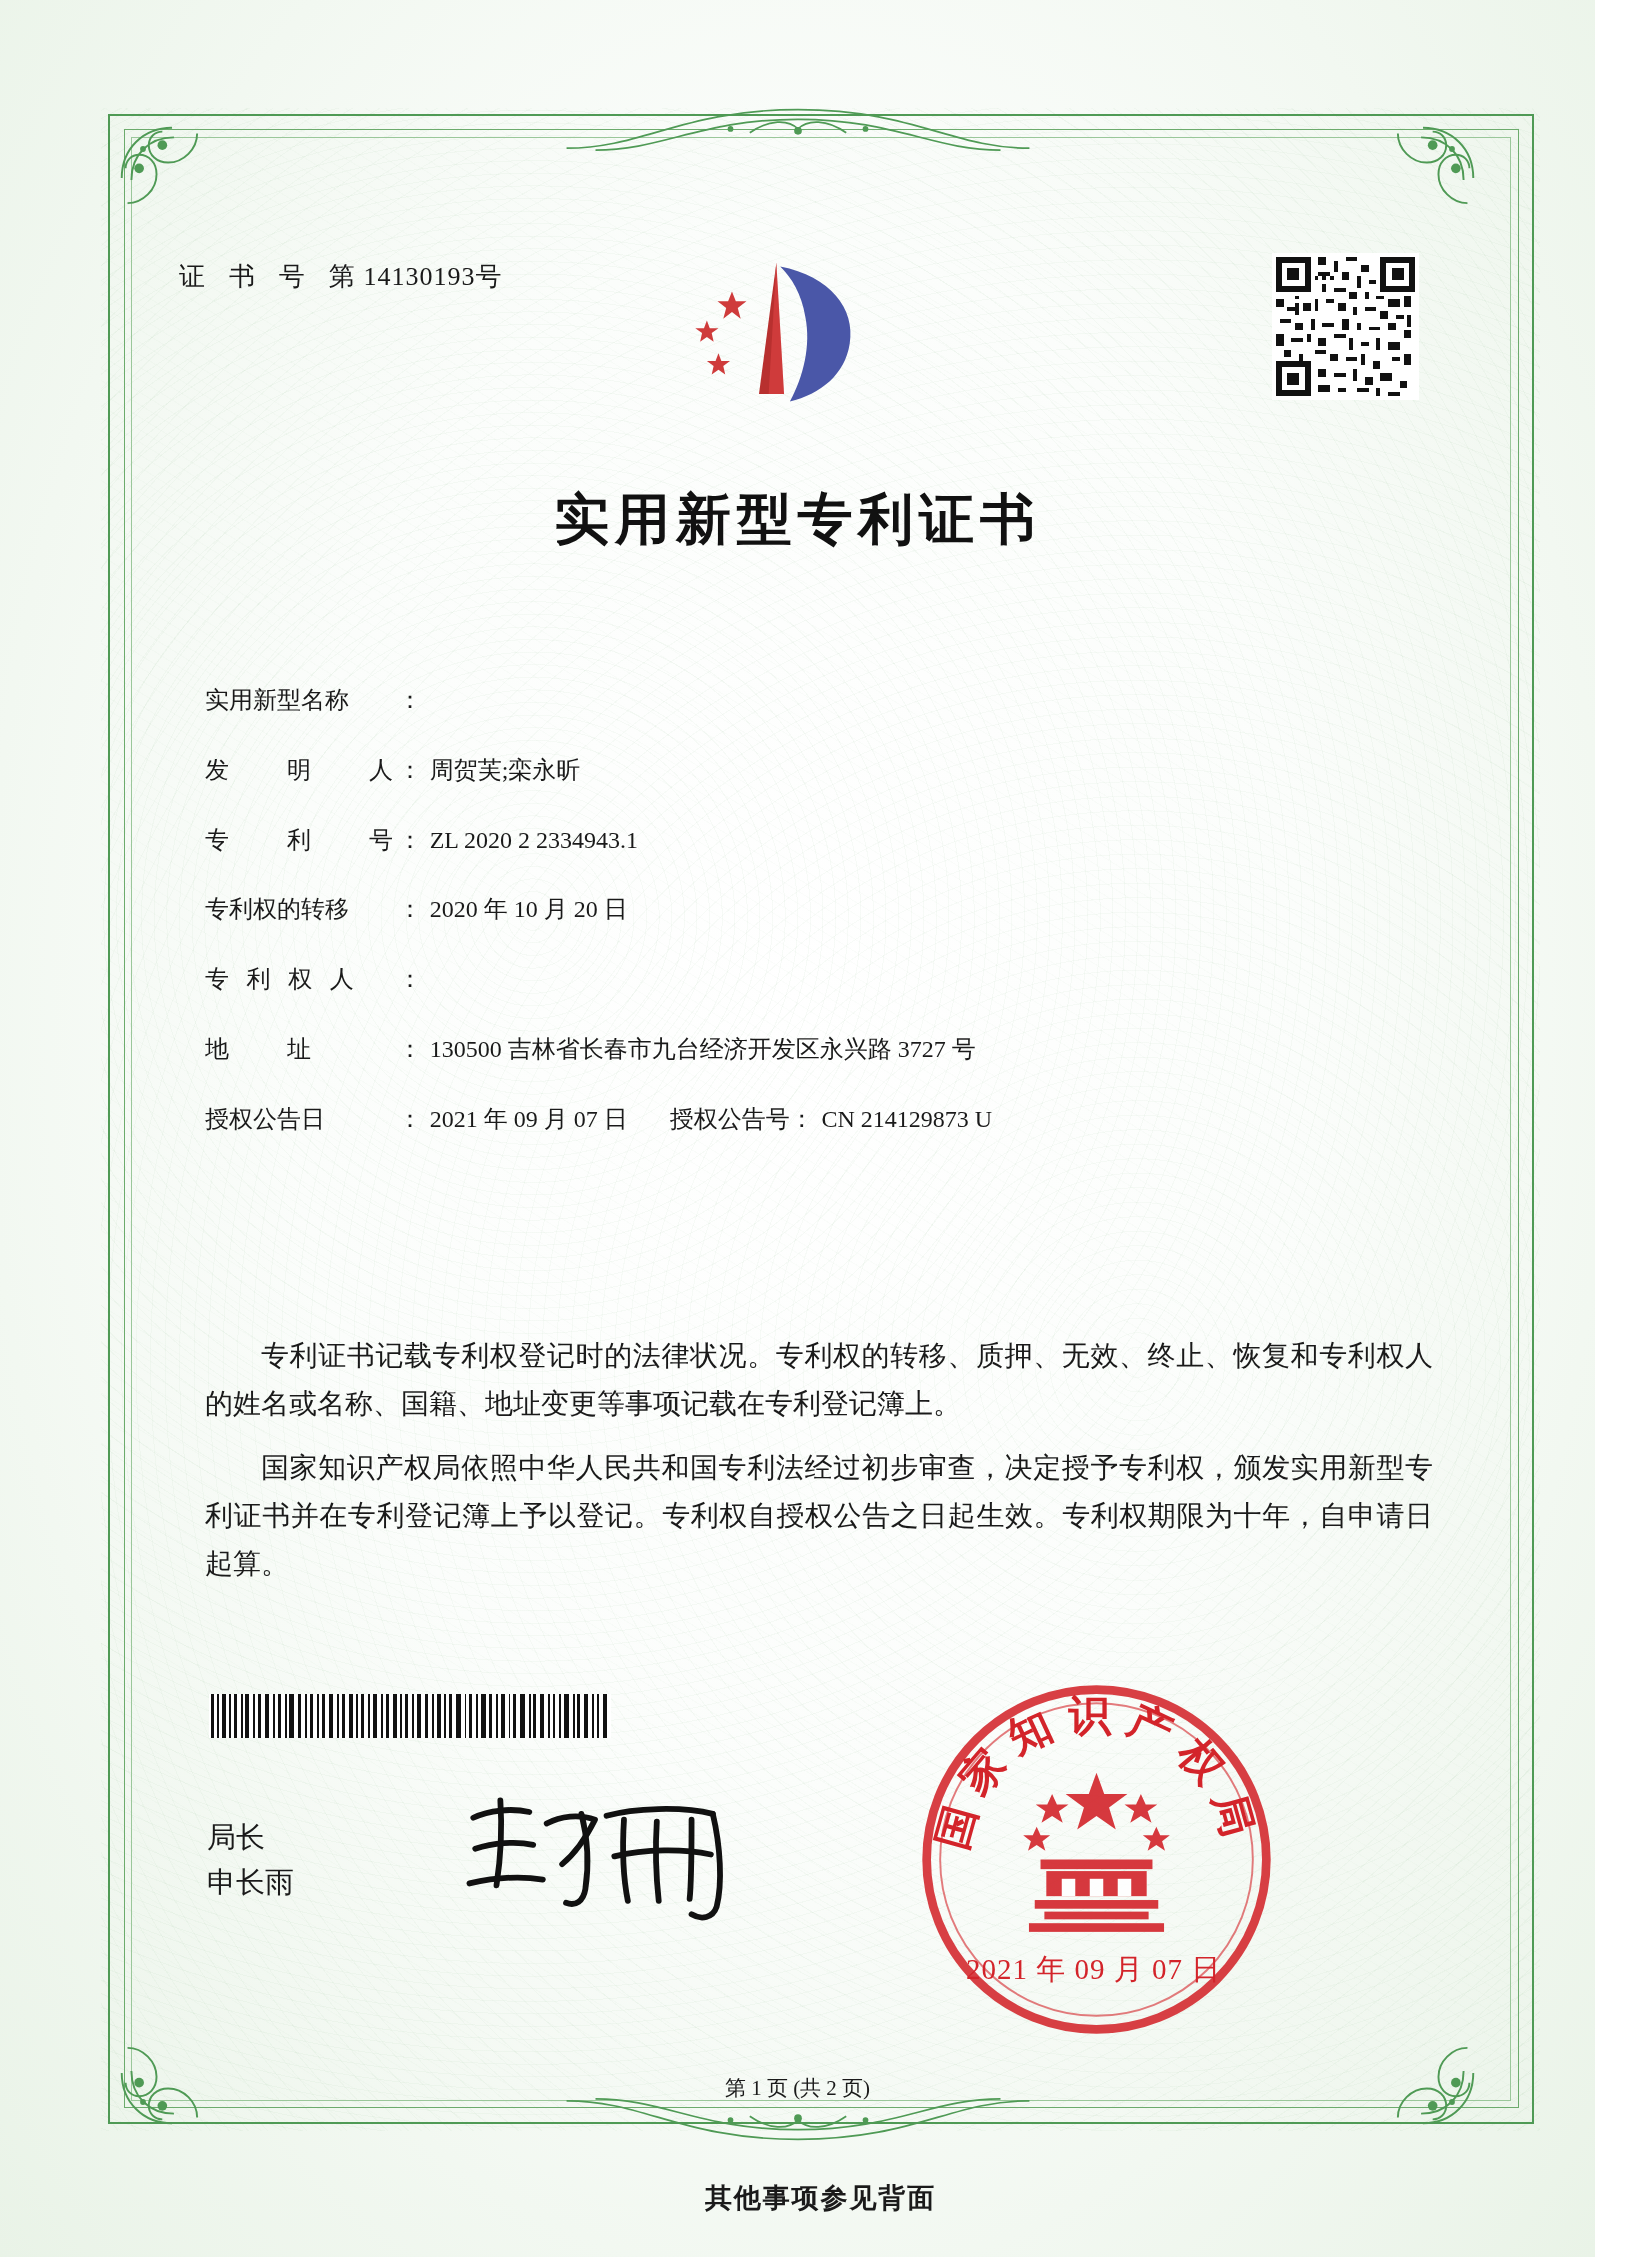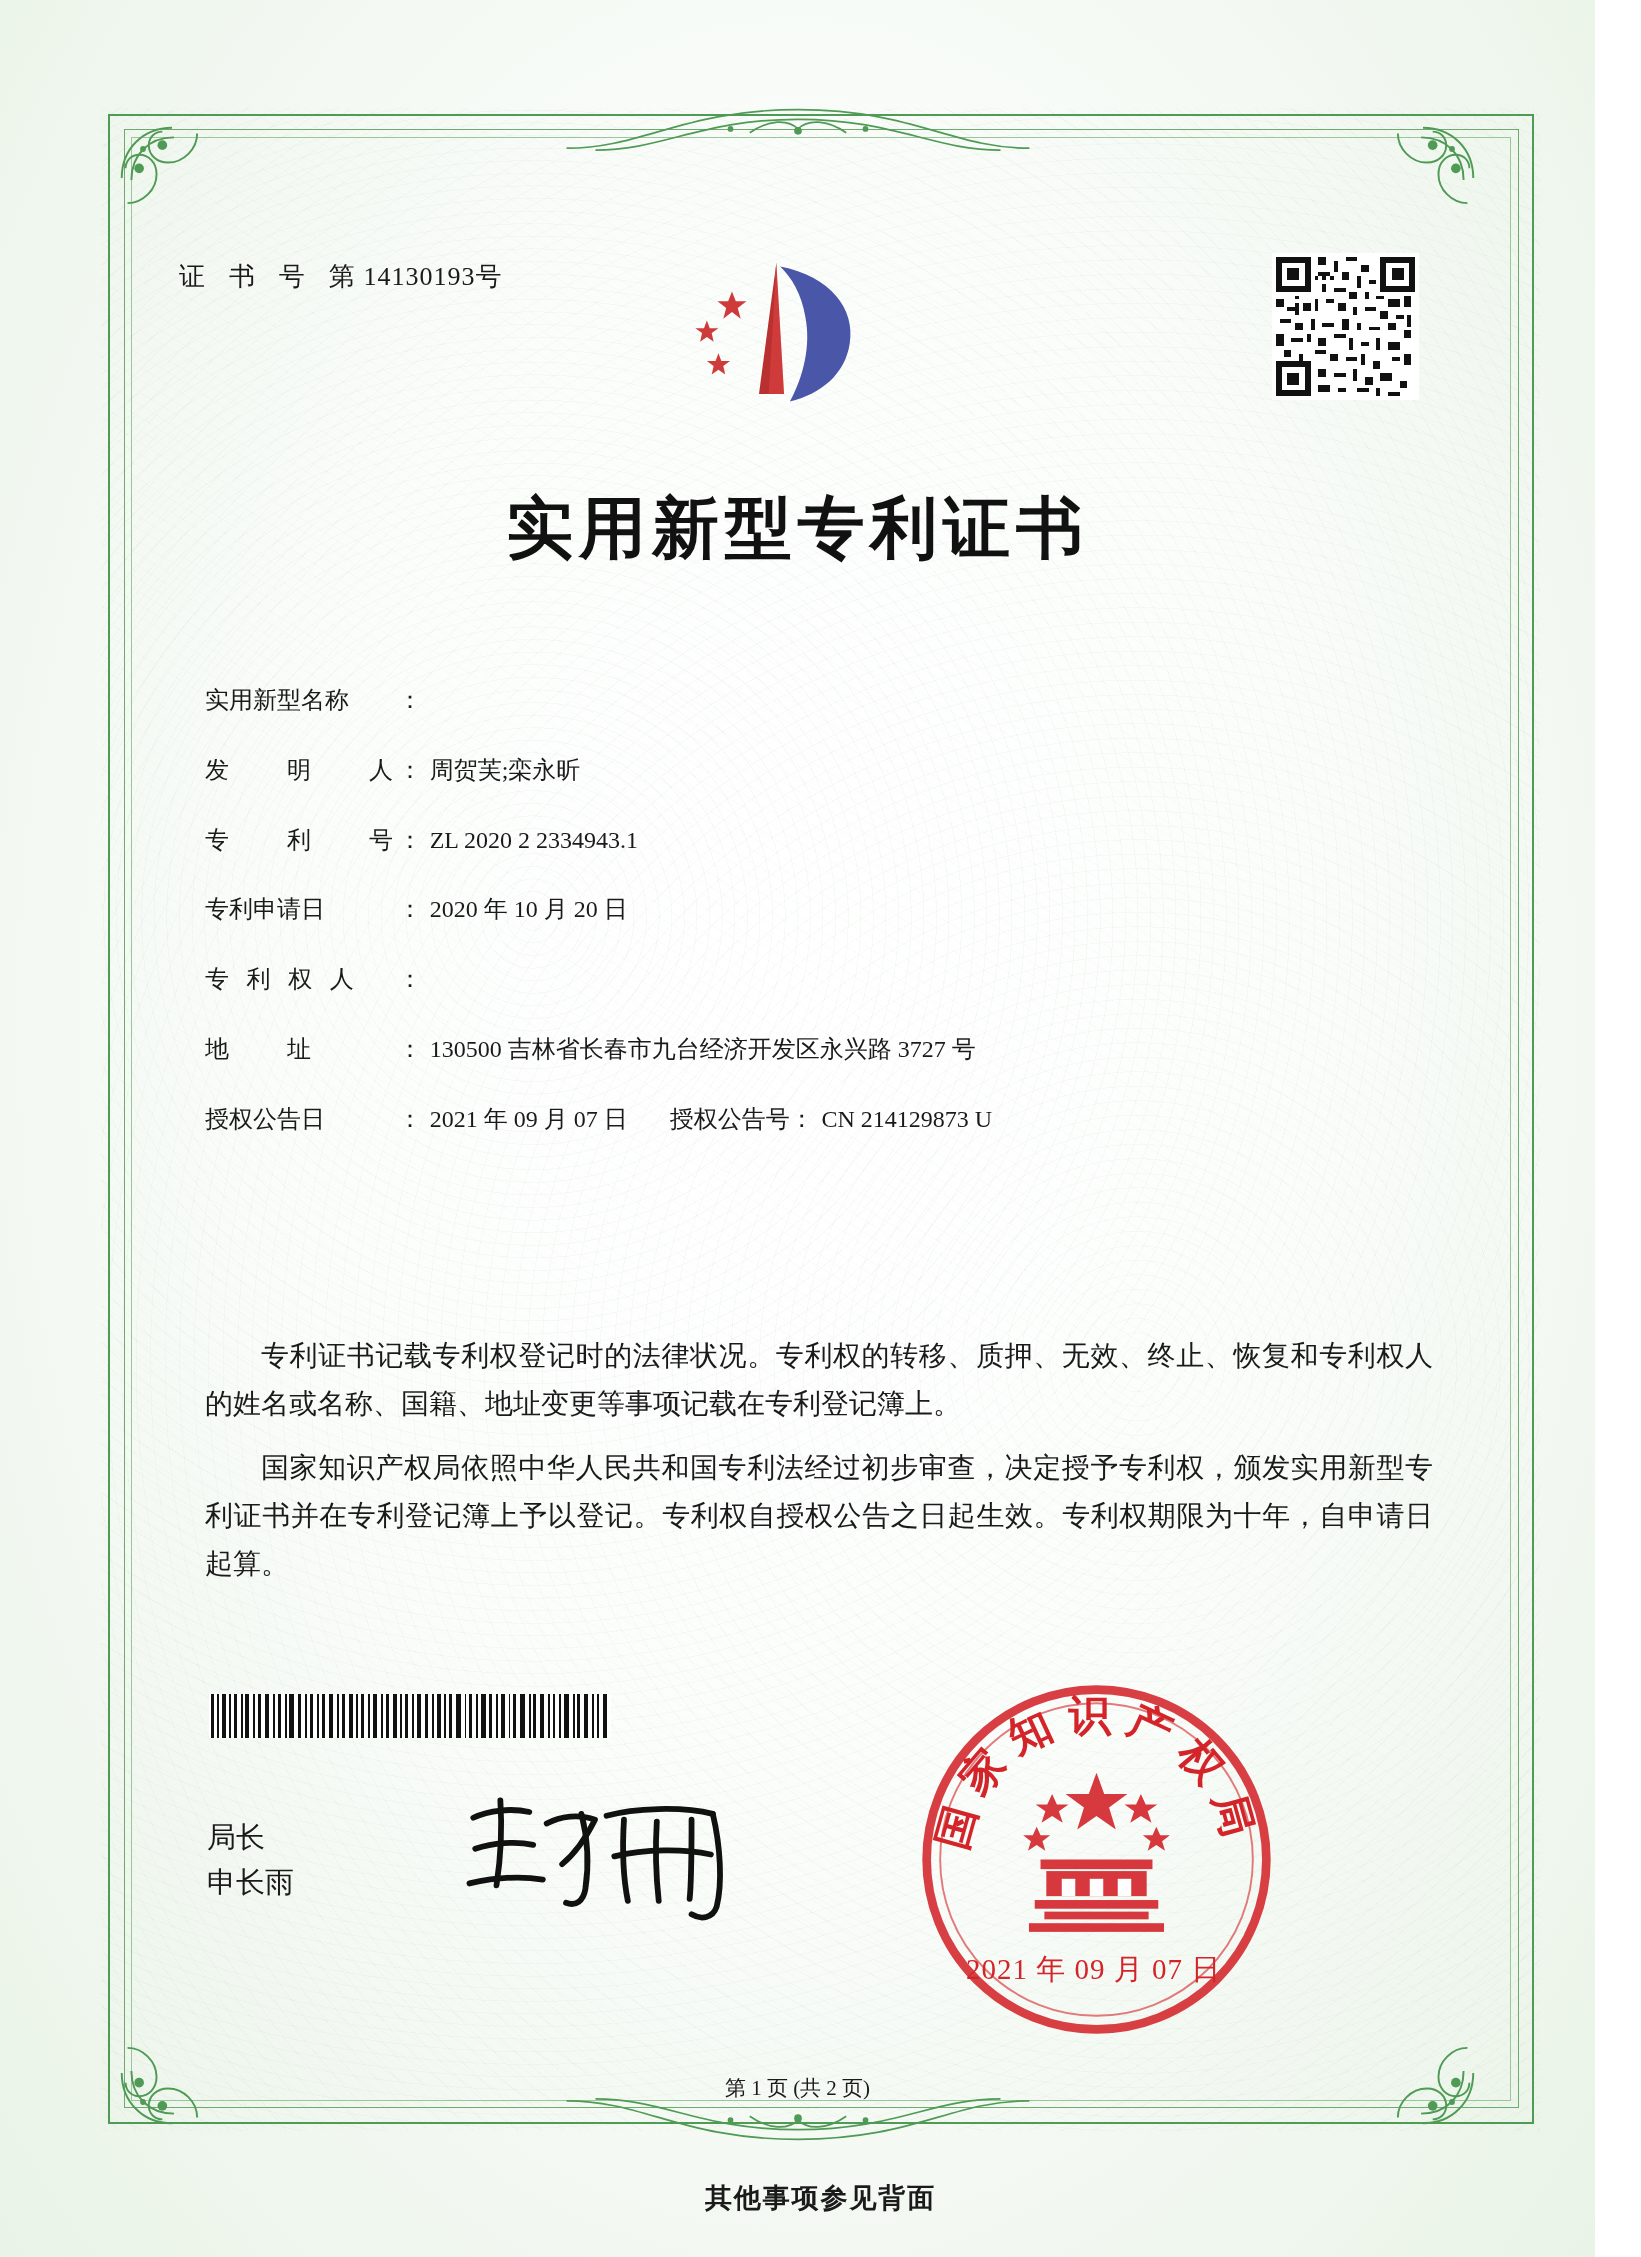--- a/index.html
+++ b/index.html
@@ -108,21 +108,21 @@
     right: 176px; top: 253px;
     width: 147px; height: 147px;
   }
 
   
   .title {
     position: absolute;
     left: 0; right: 0;
     top: 483px;
     text-align: center;
-    font-size: 67px;
+    font-size: 55px;
     font-weight: bold;
     letter-spacing: 5.8px;
     font-family: "DejaVu Serif", "Liberation Serif", serif;
     color: #111;
   }
 
   
   .fields {
     position: absolute;
     left: 205px; top: 686px;
@@ -450,21 +450,21 @@
       <span class="f-value">周贺芙;栾永昕</span>
     </div>
 
     <div class="field-row">
       <span class="f-label spread2">专 利 号</span>
       <span class="f-colon">：</span>
       <span class="f-value">ZL 2020 2 2334943.1</span>
     </div>
 
     <div class="field-row">
-      <span class="f-label">专利申请日</span>
+      <span class="f-label">专利权的转移</span>
       <span class="f-colon">：</span>
       <span class="f-value">2020 年 10 月 20 日</span>
     </div>
 
     <div class="field-row">
       <span class="f-label spread3">专 利 权 人</span>
       <span class="f-colon">：</span>
     </div>
 
     <div class="field-row">

